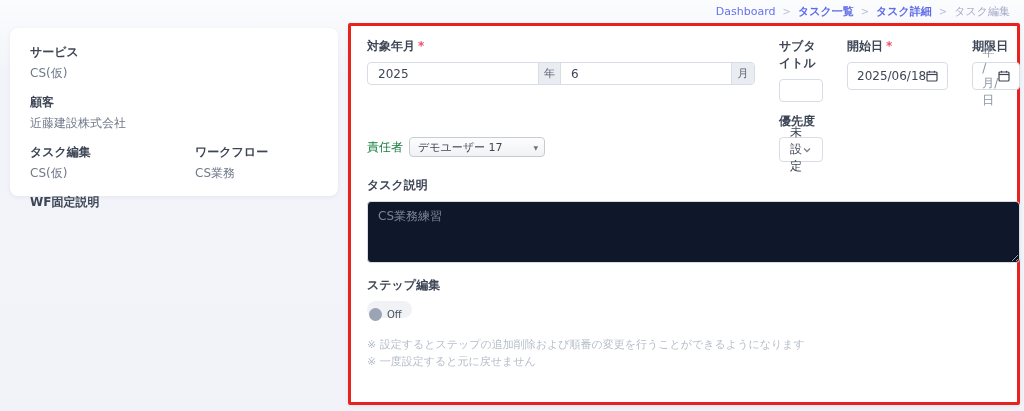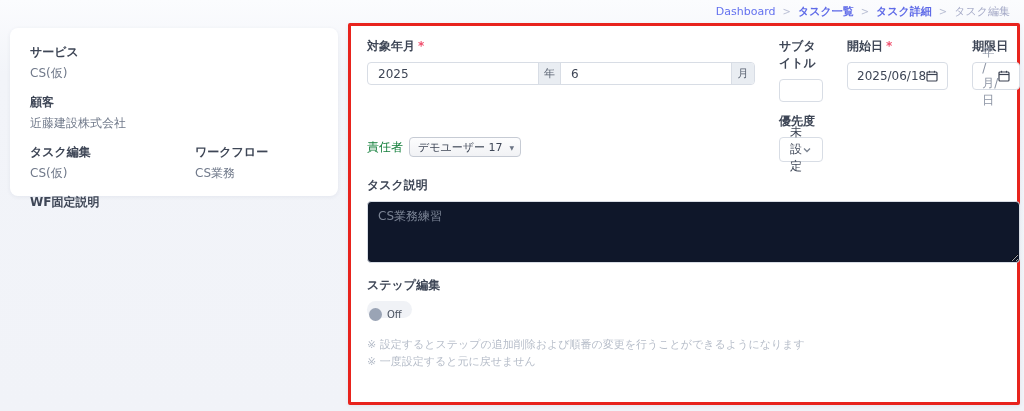--- a/index.html
+++ b/index.html
@@ -83,21 +83,21 @@
   }
   .date-text { flex: 1; font-size: 12px; color: #3e4656; }
   .date-text.placeholder { color: #8b93a3; }
   .cal-icon { width: 12px; height: 12px; color: #3c4352; flex: none; }
 
   
   .assignee-row { display: flex; align-items: center; gap: 6px; margin-top: 19px; }
   .inline-label { font-weight: normal; font-size: 12px; color: #15803d; text-align: center; }
   .native-select {
     display: inline-flex; align-items: center; justify-content: space-between;
-    width: 112px; height: 20px; padding: 0 6px 0 8px;
+    width: 136px; height: 20px; padding: 0 6px 0 8px;
     border: 1px solid #c6cbd4; border-radius: 4px;
     background: linear-gradient(180deg, #fdfdfe 0%, #f1f2f5 100%);
     font-size: 11px; color: #3e4656; cursor: pointer;
   }
   .native-arrow { font-size: 6px; color: #6b7484; margin-left: 6px; }
 
   
   .select-box {
     height: 25px; border: 1px solid #d8dde5; border-radius: 4px;
     display: flex; align-items: center; padding: 0 10px; background: #fff;

